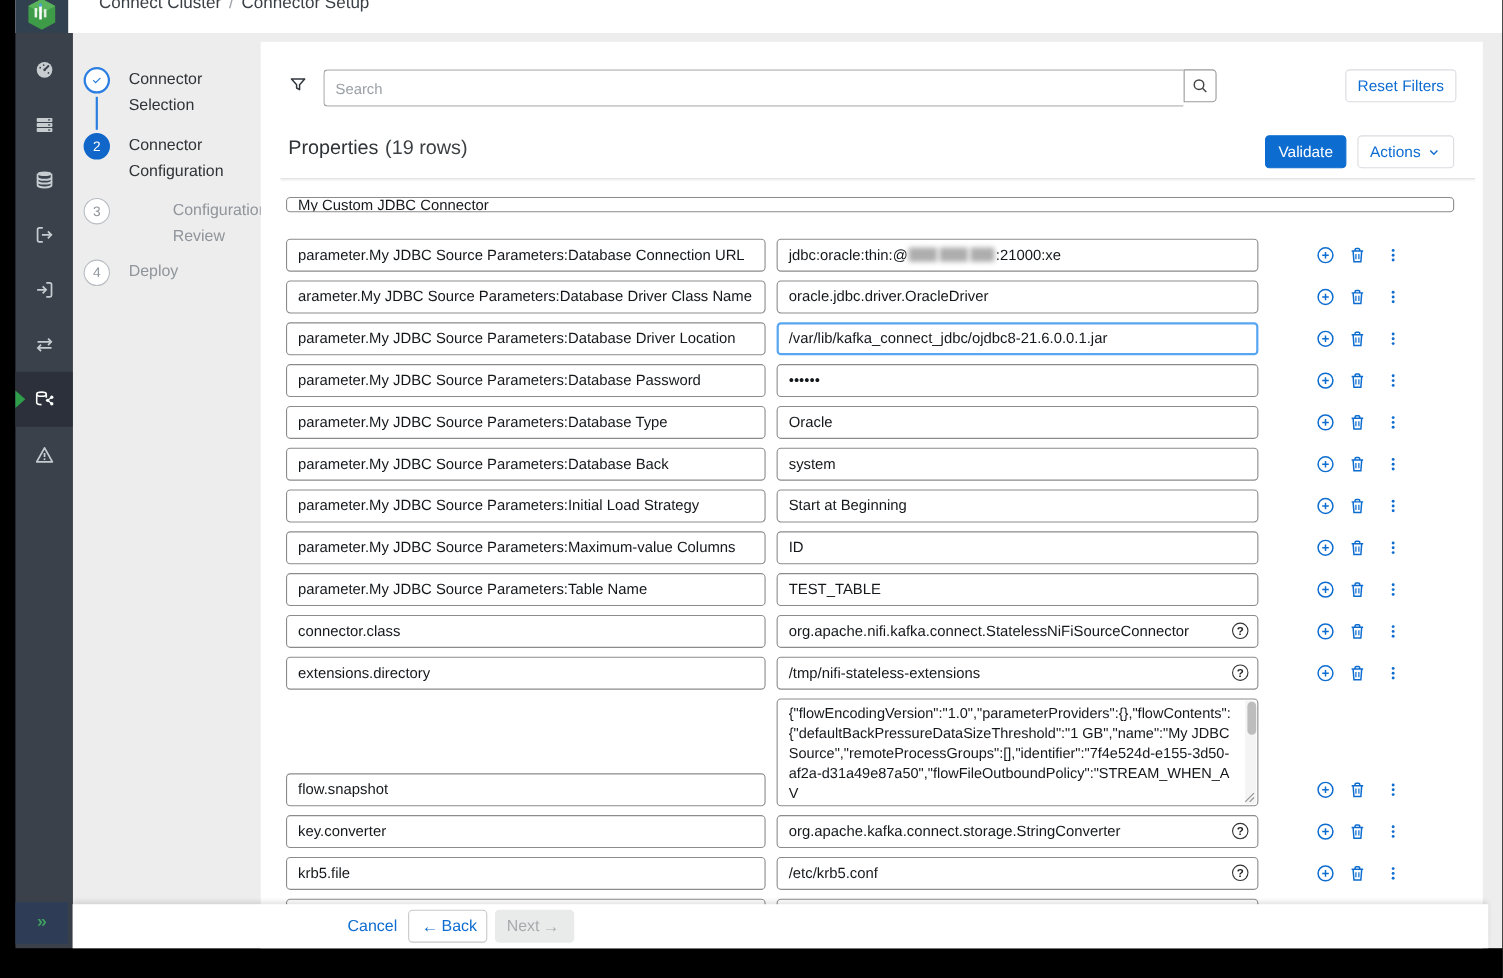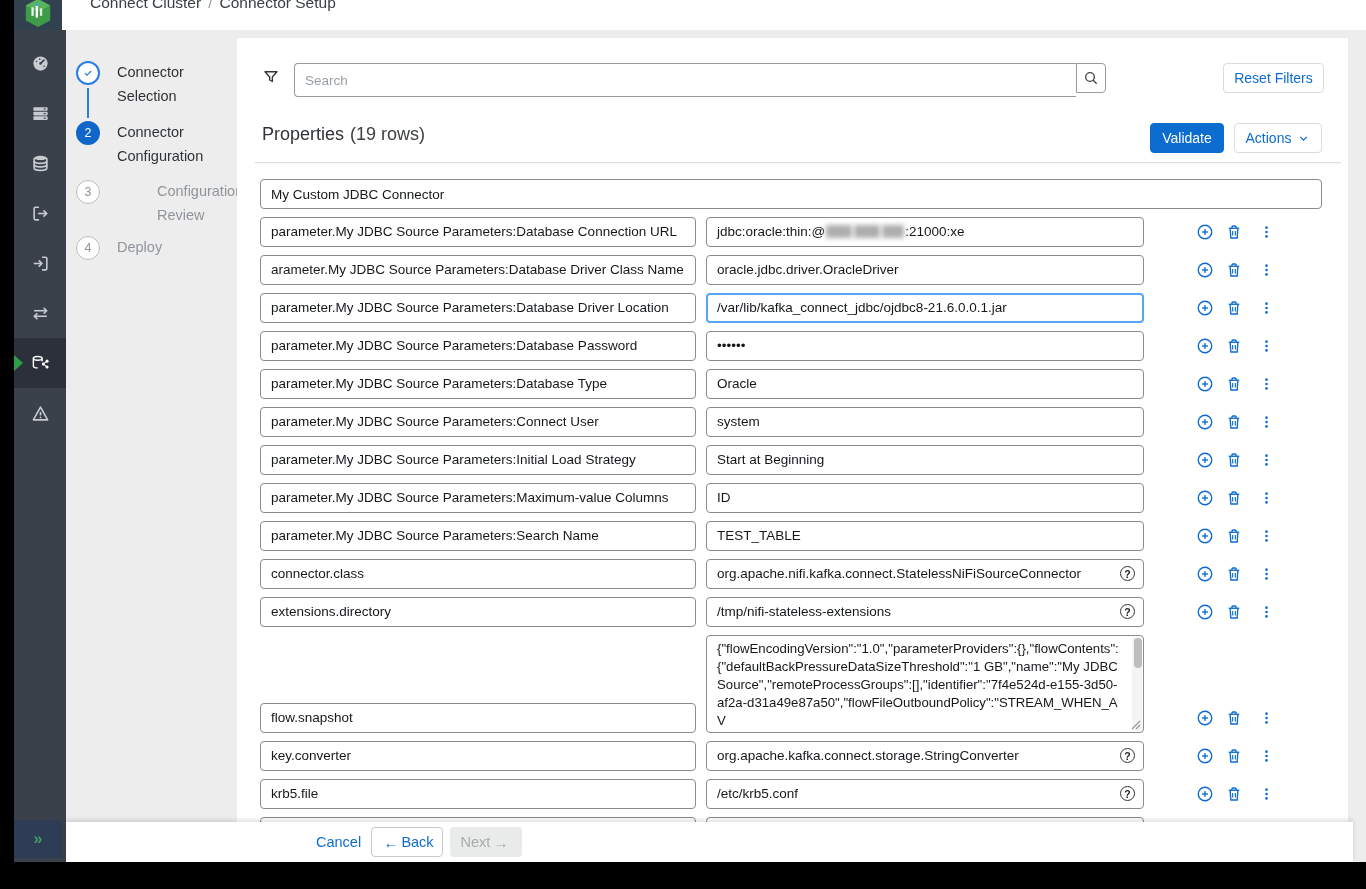--- a/index.html
+++ b/index.html
@@ -53,21 +53,21 @@
   .btn{box-sizing:border-box;border-radius:4px;font-size:14px;display:flex;align-items:center;justify-content:center;
     cursor:pointer;font-family:inherit;}
   .reset-btn{position:absolute;left:986px;top:25px;width:101px;height:30px;background:#fff;border:1px solid #dadce0;color:#0d6cd0;}
   .props-title{position:absolute;left:25px;top:86px;font-size:18px;color:#2f3337;}
   .props-count{font-size:18px;color:#3c4043;margin-left:6px;}
   .validate-btn{position:absolute;left:913px;top:85px;width:74px;height:30px;background:#0d6cd0;border:1px solid #0d6cd0;color:#fff;}
   .actions-btn{position:absolute;left:997px;top:85px;width:88px;height:30px;background:#fff;border:1px solid #dadce0;color:#0d6cd0;}
   .actions-btn svg{width:13px;height:13px;margin-left:6px;}
   .divider{position:absolute;left:18px;top:124px;width:1086px;height:1px;background:#dfdfdf;box-shadow:0 1px 2px rgba(0,0,0,.08);}
 
-  .name-input{position:absolute;left:23px;top:141px;width:1062px;height:30px;border:1px solid #8b8b8b;border-radius:4px;
+  .name-input{position:absolute;left:23px;top:141px;width:1062px;height:14px;border:1px solid #8b8b8b;border-radius:4px;
     box-sizing:border-box;padding:0 10px;font-size:13.5px;color:#15181b;outline:none;font-family:inherit;}
 
   .rows{position:absolute;left:23px;top:179px;width:1080px;}
   .row{display:flex;margin-bottom:8px;align-items:center;}
   .cell{box-sizing:border-box;height:30px;border:1px solid #8b8b8b;border-radius:4px;background:#fff;
     padding:0 10px;font-size:13.5px;line-height:28px;color:#15181b;white-space:nowrap;overflow:hidden;cursor:text;}
   .key-cell{width:436px;}
   .val-cell{width:438px;margin-left:10px;position:relative;}
   .val-cell.has-help{}
   .val-cell.focused{border:2px solid #58a6f2;line-height:26px;padding:0 9px;}
@@ -394,21 +394,21 @@
               <span class="icon-btn kebab">
                 <svg viewBox="0 0 24 24">
                   <circle cx="12" cy="5" r="2.1" fill="currentColor"></circle>
                   <circle cx="12" cy="12" r="2.1" fill="currentColor"></circle>
                   <circle cx="12" cy="19" r="2.1" fill="currentColor"></circle>
                 </svg>
               </span>
             </div>
           </div>
           <div class="row">
-            <div class="cell key-cell">parameter.My JDBC Source Parameters:Connect User</div>
+            <div class="cell key-cell">parameter.My JDBC Source Parameters:Database Back</div>
             <div class="cell val-cell">system</div>
             <div class="row-actions">
               <span class="icon-btn">
                 <svg viewBox="0 0 24 24">
                   <circle cx="12" cy="12" r="9" fill="none" stroke="currentColor" stroke-width="1.8"></circle>
                   <line x1="12" y1="8" x2="12" y2="16" stroke="currentColor" stroke-width="1.8"></line>
                   <line x1="8" y1="12" x2="16" y2="12" stroke="currentColor" stroke-width="1.8"></line>
                 </svg>
               </span>
               <span class="icon-btn trash">
@@ -481,21 +481,21 @@
               <span class="icon-btn kebab">
                 <svg viewBox="0 0 24 24">
                   <circle cx="12" cy="5" r="2.1" fill="currentColor"></circle>
                   <circle cx="12" cy="12" r="2.1" fill="currentColor"></circle>
                   <circle cx="12" cy="19" r="2.1" fill="currentColor"></circle>
                 </svg>
               </span>
             </div>
           </div>
           <div class="row">
-            <div class="cell key-cell">parameter.My JDBC Source Parameters:Search Name</div>
+            <div class="cell key-cell">parameter.My JDBC Source Parameters:Table Name</div>
             <div class="cell val-cell">TEST_TABLE</div>
             <div class="row-actions">
               <span class="icon-btn">
                 <svg viewBox="0 0 24 24">
                   <circle cx="12" cy="12" r="9" fill="none" stroke="currentColor" stroke-width="1.8"></circle>
                   <line x1="12" y1="8" x2="12" y2="16" stroke="currentColor" stroke-width="1.8"></line>
                   <line x1="8" y1="12" x2="16" y2="12" stroke="currentColor" stroke-width="1.8"></line>
                 </svg>
               </span>
               <span class="icon-btn trash">

